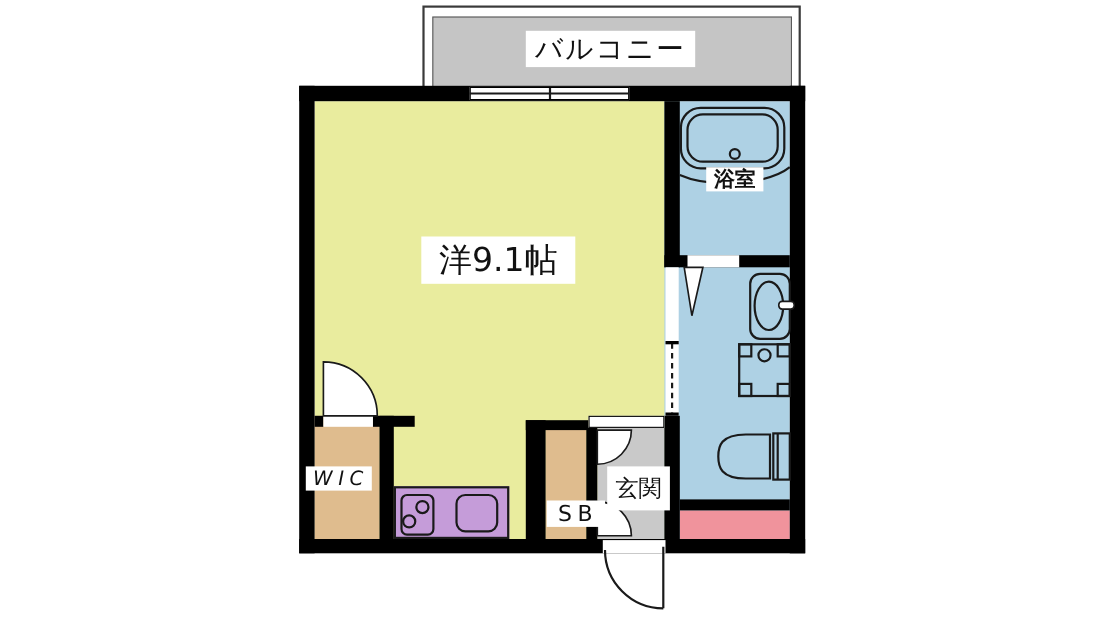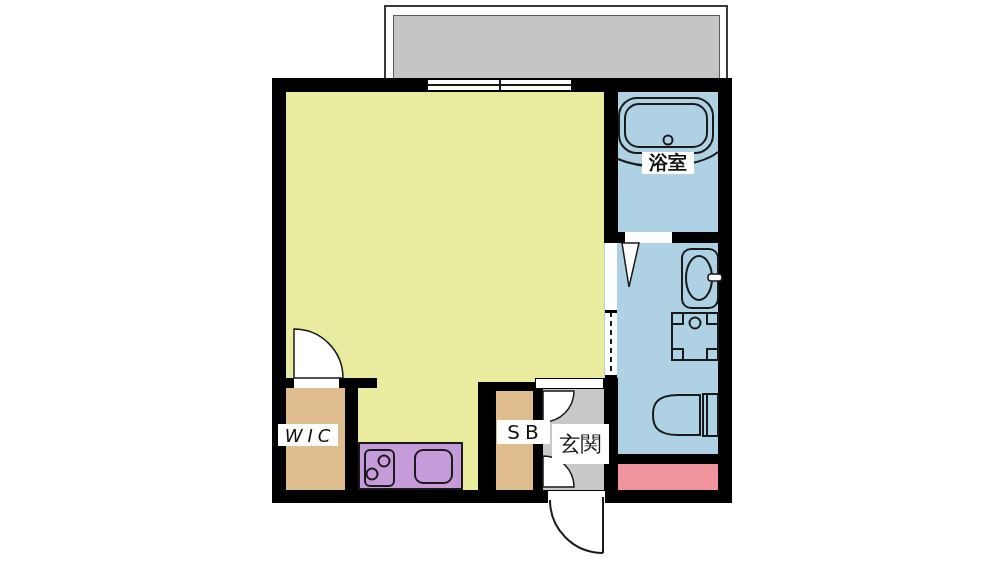--- a/index.html
+++ b/index.html
@@ -11,21 +11,21 @@
   .label{position:absolute;z-index:50;background:#fff;color:#111;
          display:flex;align-items:center;justify-content:center;white-space:nowrap;}
   .balcony-outer{position:absolute;left:384px;top:5px;width:344px;height:83px;
                  background:#fff;border:2px solid #3a3a3a;z-index:5;box-sizing:border-box;}
   .balcony-inner{position:absolute;left:393px;top:15px;width:327px;height:67px;
                  border:1px solid #5a5a5a;z-index:6;box-sizing:border-box;}
   #balcony-label{left:478px;top:28px;width:154px;height:33px;font-size:25px;letter-spacing:2px;}
   #main-room-label{left:383px;top:215px;width:140px;height:43px;font-size:30px;}
   #bath-label{left:642px;top:152px;width:52px;height:22px;font-size:19px;font-weight:bold;}
   #wic-label{left:278px;top:424px;width:56px;height:22px;font-size:18px;letter-spacing:5px;padding-left:4px;font-style:italic;}
-  #sb-label{left:497px;top:420px;width:49px;height:24px;font-size:20px;letter-spacing:5px;padding-left:4px;}
+  #sb-label{left:497px;top:455px;width:49px;height:24px;font-size:20px;letter-spacing:5px;padding-left:4px;}
   #genkan-label{left:552px;top:424px;width:57px;height:40px;font-size:21px;text-align:right;}
   svg.overlay{position:absolute;left:0;top:0;z-index:40;pointer-events:none;}
   svg .ln{fill:none;stroke:#1a1a1a;stroke-width:2;}
   svg .fixwhite{fill:#fff;stroke:#1a1a1a;stroke-width:1.5;}
 </style>
 </head>
 <body>
 
 <div class="stage">
 
@@ -114,18 +114,20 @@
       <line class="ln" x1="427" y1="85" x2="572" y2="85" stroke-width="1.2"></line>
       <line class="ln" x1="500" y1="80" x2="500" y2="90" stroke-width="1.2"></line>
     </g>
     <g>
       <line class="ln" x1="611" y1="312" x2="611" y2="377" stroke-dasharray="5 4"></line>
       <rect x="605" y="310" width="12" height="3" fill="#000"></rect>
       <rect x="605" y="375" width="12" height="3" fill="#000"></rect>
     </g>
   </svg>
 
+  <div class="label" id="balcony-label">バルコニー</div>
+  <div class="label" id="main-room-label">洋9.1帖</div>
   <div class="label" id="bath-label">浴室</div>
   <div class="label" id="wic-label">WIC</div>
   <div class="label" id="sb-label">SB</div>
   <div class="label" id="genkan-label">玄関</div>
 
 </div>
 
 </body></html>

